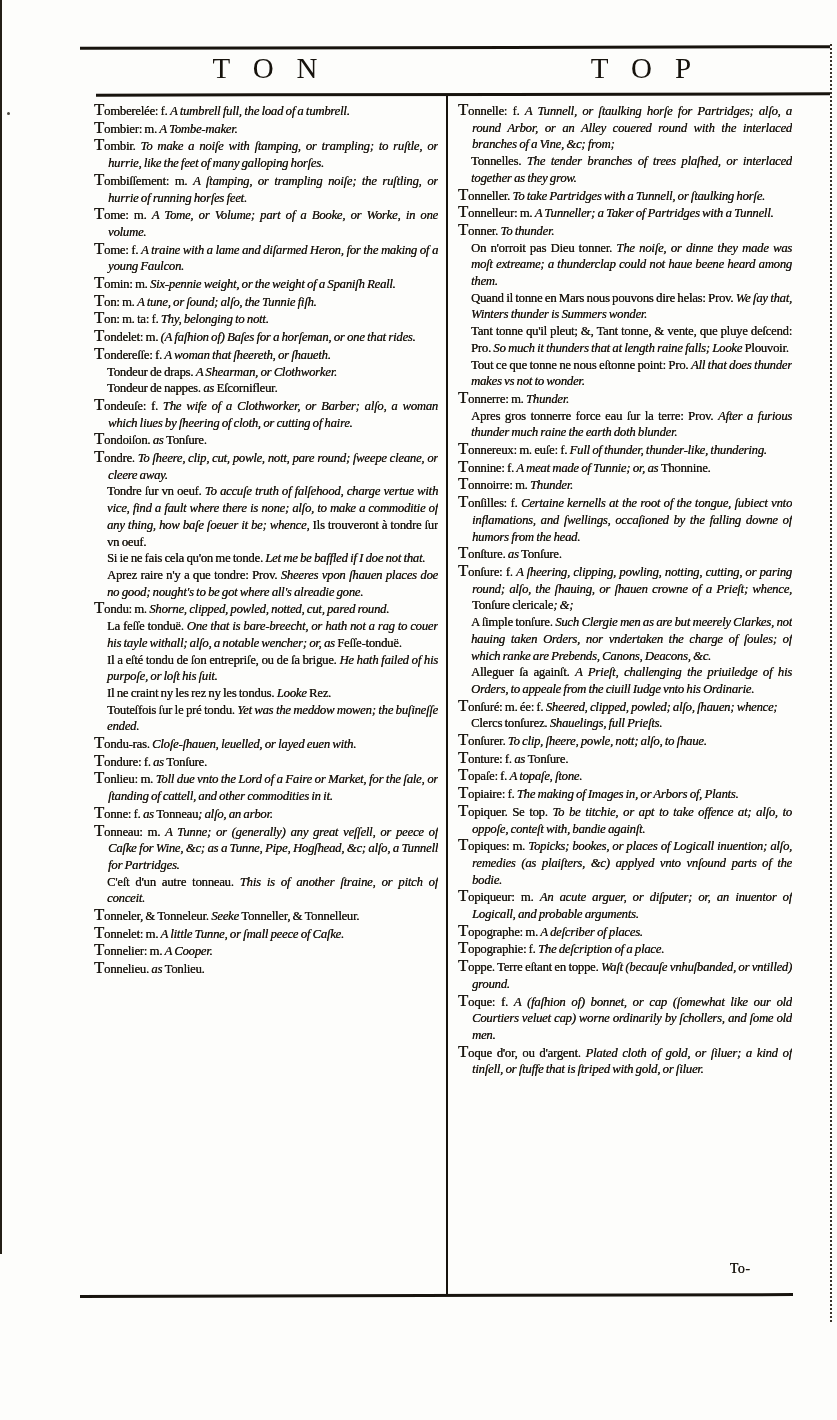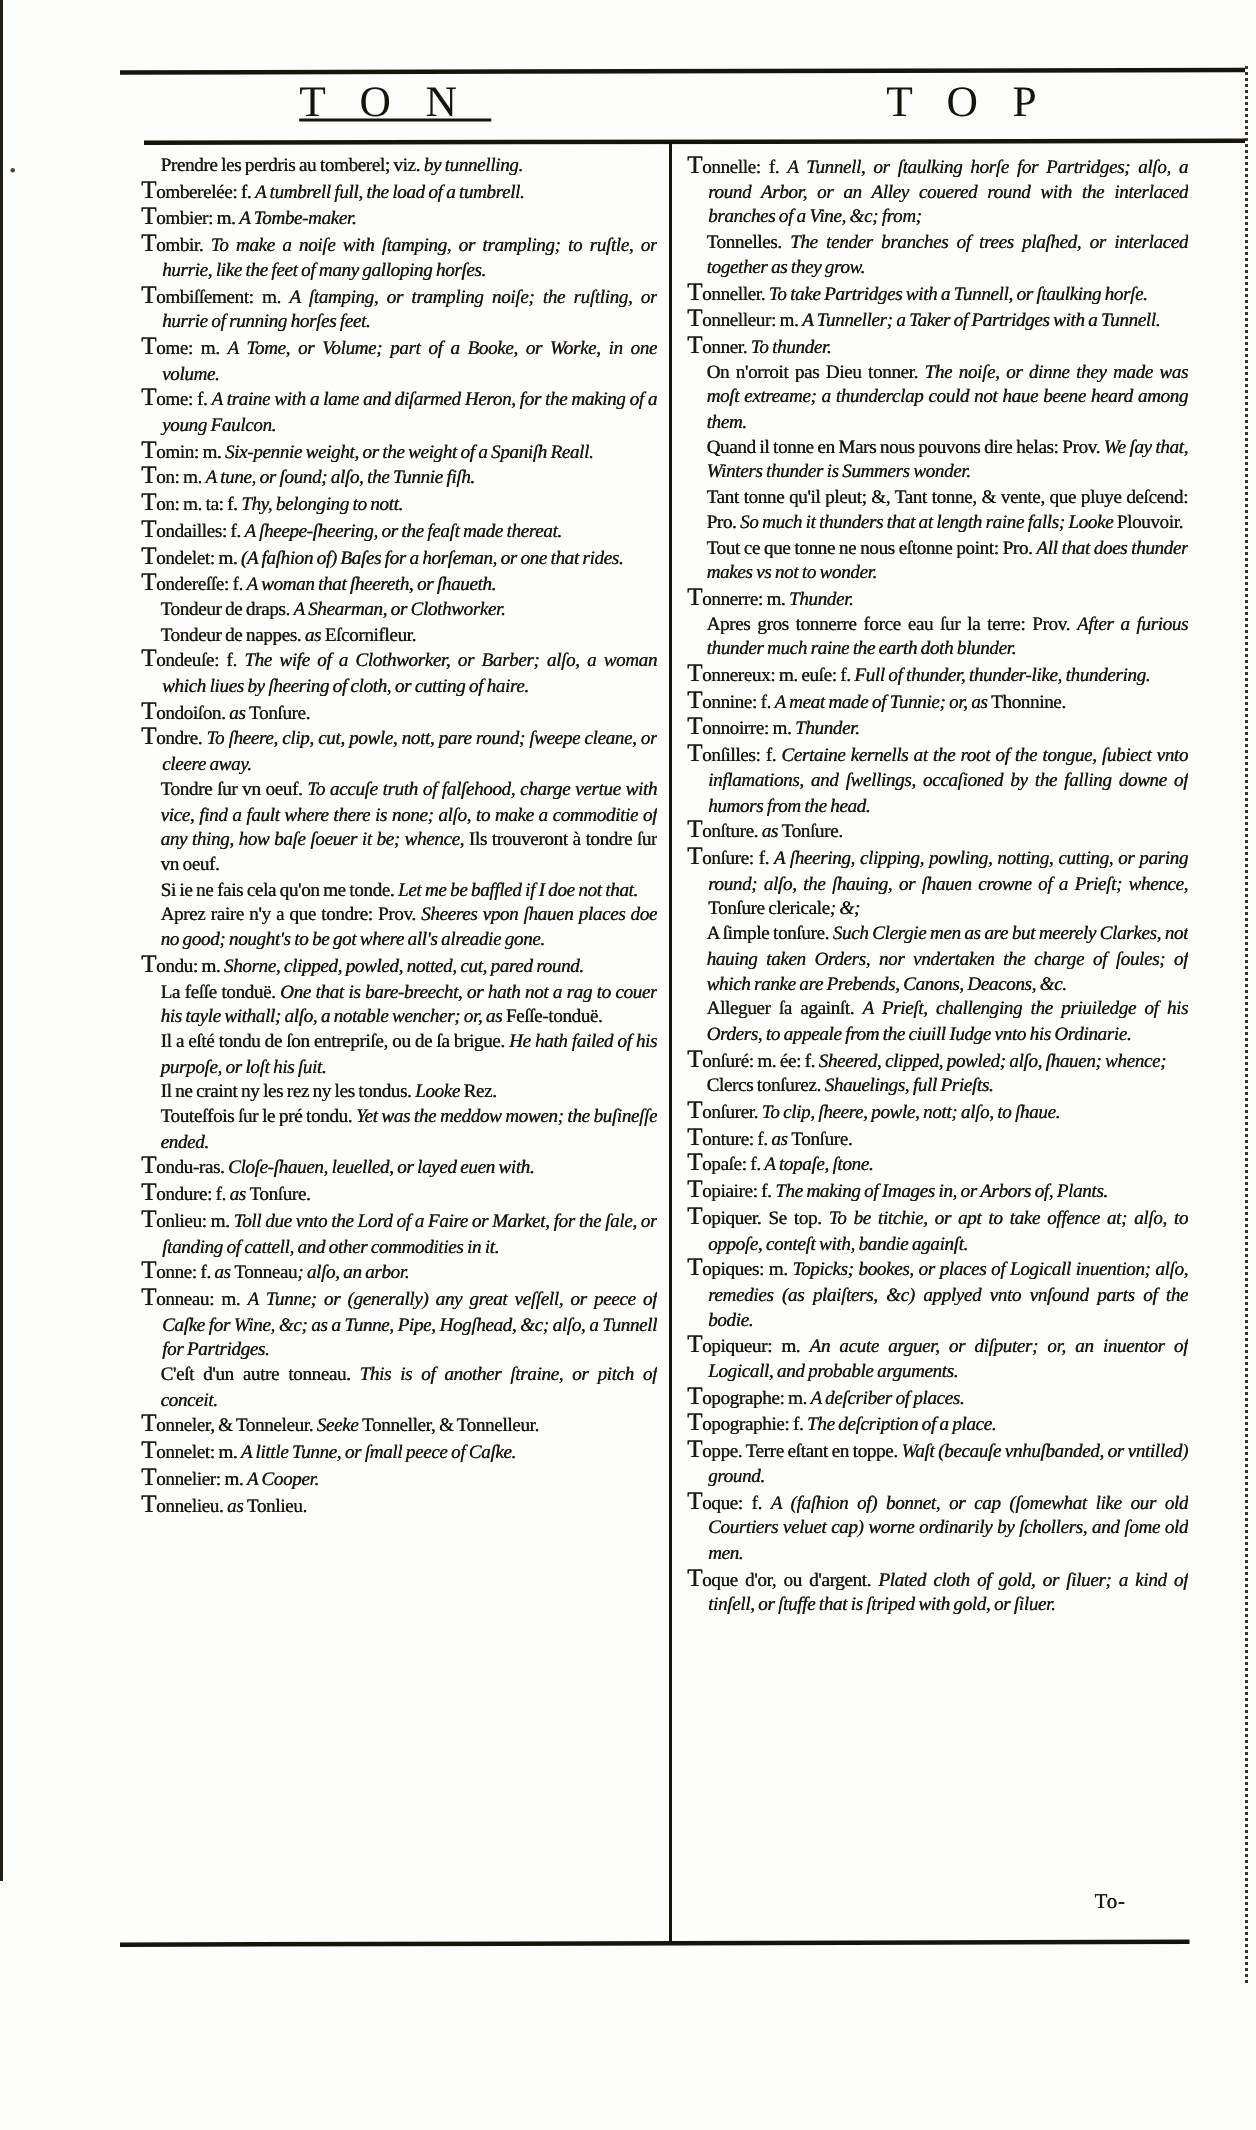--- a/index.html
+++ b/index.html
@@ -17,21 +17,21 @@
   .rule-bottom{left:80px;top:1294px;width:713px;height:3px;transform:rotate(-0.15deg);}
   .edge-left{left:68px;top:56px;width:2px;height:1254px;background:#241f16;}
   .edge-right{position:absolute;left:830px;top:44px;height:1278px;border-left:2px dotted #3a332a;}
   .divider{left:446px;top:96px;width:2px;height:1198px;}
   
   .rhead{
     position:absolute;top:52px;height:38px;
     font-size:29px;letter-spacing:23px;text-indent:23px;
     text-align:center;color:#17130d;
   }
-  .rhead-left{left:72px;width:360px;text-decoration:underline;}
+  .rhead-left{left:85px;width:360px;}
   .rhead-right{left:452px;width:378px;}
   
   .col{
     position:absolute;top:102px;height:1190px;overflow:hidden;
     font-size:12.7px;line-height:16.7px;
     letter-spacing:-0.22px;word-spacing:-0.55px;
     text-shadow:0.25px 0 0 #2a241c;
     text-align:justify;
   }
   .col-left{left:94px;width:344px;}
@@ -59,31 +59,29 @@
   <div class="edge-right"></div>
 
   <div class="rhead rhead-left">TON</div>
   <div class="rhead rhead-right">TOP</div>
 
   <div class="rule rule-head"></div>
   <div class="rule divider"></div>
   <div class="rule rule-bottom"></div>
 
   <div class="col col-left" id="col-left">
-      <div class="sub"><span class="ro">Prendre les perdris au tomberel; viz. </span><span class="it">by tunnelling.</span></div>
       <div class="entry"><span class="ro"><span class="cap">T</span>omberelée: f. </span><span class="it">A tumbrell full, the load of a tumbrell.</span></div>
       <div class="entry"><span class="ro"><span class="cap">T</span>ombier: m. </span><span class="it">A Tombe-maker.</span></div>
       <div class="entry"><span class="ro"><span class="cap">T</span>ombir. </span><span class="it">To make a noiſe with ſtamping, or trampling; to ruſtle, or hurrie, like the feet of many galloping horſes.</span></div>
       <div class="entry"><span class="ro"><span class="cap">T</span>ombiſſement: m. </span><span class="it">A ſtamping, or trampling noiſe; the ruſtling, or hurrie of running horſes feet.</span></div>
       <div class="entry"><span class="ro"><span class="cap">T</span>ome: m. </span><span class="it">A Tome, or Volume; part of a Booke, or Worke, in one volume.</span></div>
       <div class="entry"><span class="ro"><span class="cap">T</span>ome: f. </span><span class="it">A traine with a lame and diſarmed Heron, for the making of a young Faulcon.</span></div>
       <div class="entry"><span class="ro"><span class="cap">T</span>omin: m. </span><span class="it">Six-pennie weight, or the weight of a Spaniſh Reall.</span></div>
       <div class="entry"><span class="ro"><span class="cap">T</span>on: m. </span><span class="it">A tune, or ſound; alſo, the Tunnie fiſh.</span></div>
       <div class="entry"><span class="ro"><span class="cap">T</span>on: m. ta: f. </span><span class="it">Thy, belonging to nott.</span></div>
-      <div class="entry"><span class="ro"><span class="cap">T</span>ondailles: f. </span><span class="it">A ſheepe-ſheering, or the feaſt made thereat.</span></div>
       <div class="entry"><span class="ro"><span class="cap">T</span>ondelet: m. </span><span class="it">(A faſhion of) Baſes for a horſeman, or one that rides.</span></div>
       <div class="entry"><span class="ro"><span class="cap">T</span>ondereſſe: f. </span><span class="it">A woman that ſheereth, or ſhaueth.</span></div>
       <div class="sub"><span class="ro">Tondeur de draps. </span><span class="it">A Shearman, or Clothworker.</span></div>
       <div class="sub"><span class="ro">Tondeur de nappes. </span><span class="it">as </span><span class="ro">Eſcornifleur.</span></div>
       <div class="entry"><span class="ro"><span class="cap">T</span>ondeuſe: f. </span><span class="it">The wife of a Clothworker, or Barber; alſo, a woman which liues by ſheering of cloth, or cutting of haire.</span></div>
       <div class="entry"><span class="ro"><span class="cap">T</span>ondoiſon. </span><span class="it">as </span><span class="ro">Tonſure.</span></div>
       <div class="entry"><span class="ro"><span class="cap">T</span>ondre. </span><span class="it">To ſheere, clip, cut, powle, nott, pare round; ſweepe cleane, or cleere away.</span></div>
       <div class="sub"><span class="ro">Tondre ſur vn oeuf. </span><span class="it">To accuſe truth of falſehood, charge vertue with vice, find a fault where there is none; alſo, to make a commoditie of any thing, how baſe ſoeuer it be; whence, </span><span class="ro">Ils trouveront à tondre ſur vn oeuf.</span></div>
       <div class="sub"><span class="ro">Si ie ne fais cela qu'on me tonde. </span><span class="it">Let me be baffled if I doe not that.</span></div>
       <div class="sub"><span class="ro">Aprez raire n'y a que tondre: Prov. </span><span class="it">Sheeres vpon ſhauen places doe no good; nought's to be got where all's alreadie gone.</span></div>

